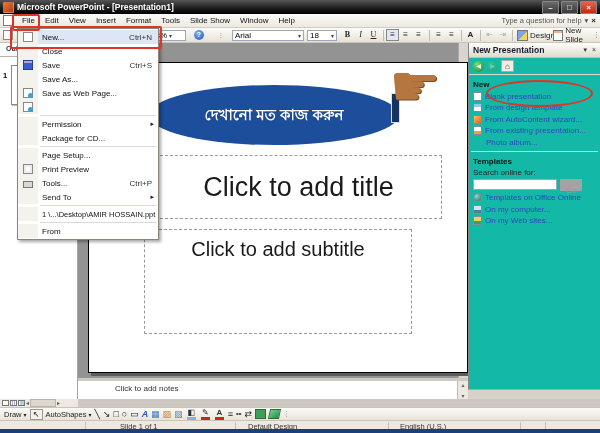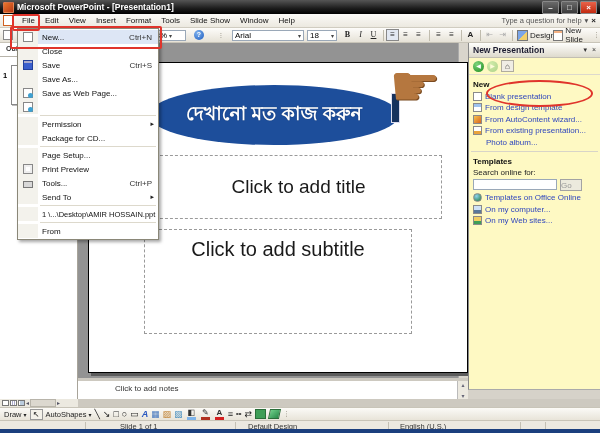--- a/index.html
+++ b/index.html
@@ -36,31 +36,31 @@
   
   .outline{position:absolute;left:0;top:43px;width:78px;height:356px;background:#fff;border-right:1px solid #a8a49a;box-sizing:border-box;}
   .otabs{height:13px;background:#ece9e0;border-bottom:1px solid #b8b4aa;font-size:7px;display:flex;}
   .otab{padding:2px 6px 0 6px;background:#fff;border-right:1px solid #b8b4aa;font-weight:bold;color:#333;}
   .onum{position:absolute;left:3px;top:28px;font-size:7.5px;font-weight:bold;}
   .othumb{position:absolute;left:11px;top:22px;width:30px;height:38px;background:#fff;border:1px solid #888;box-shadow:1px 1px 0 #bbb;}
   .workspace{position:absolute;left:78px;top:43px;width:390px;height:356px;background:#939393;}
   .vscroll{position:absolute;right:0;top:0;width:10px;height:335px;background:#d9d5cc;border-left:1px solid #aaa;box-sizing:border-box;}
   .slide{position:absolute;left:10px;top:19px;width:380px;height:311px;background:#fff;border:1px solid #000;box-shadow:3px 3px 0 #5c5c5c;box-sizing:border-box;}
   .oval{position:absolute;left:60px;top:22px;width:250px;height:60px;background:#1d4e9b;border-radius:50%;display:flex;align-items:center;justify-content:center;}
-  .ovaltext{color:#fff;font-weight:bold;font-size:19px;white-space:nowrap;text-shadow:0 0 1px #0b2a5e;}
+  .ovaltext{color:#fff;font-weight:bold;font-size:15px;white-space:nowrap;text-shadow:0 0 1px #0b2a5e;}
   .cuff{position:absolute;left:302px;top:30px;width:7px;height:28px;background:#16325e;border:1px solid #dde;}
   .hand{position:absolute;left:300px;top:-6px;font-size:58px;color:#b5773f;line-height:1;text-shadow:1px 1px 0 #7a4a20;}
   .ph{position:absolute;border:1px dashed #9a9a9a;color:#1a1a1a;text-align:center;box-sizing:border-box;}
-  .ph.title{left:66px;top:92px;width:287px;height:64px;display:flex;align-items:center;justify-content:center;font-size:19px;}
+  .ph.title{left:66px;top:92px;width:287px;height:64px;display:flex;align-items:center;justify-content:center;font-size:27px;}
   .ph.subtitle{left:55px;top:166px;width:268px;height:105px;padding-top:8px;font-size:20px;}
   .notes{position:absolute;left:0;bottom:0;width:390px;height:21px;background:#fff;border-top:3px solid #cdc9c0;box-sizing:border-box;font-size:8px;color:#333;}
   .notes .ntext{position:absolute;left:4px;top:3px;margin-left:33px;}
   .nscroll{position:absolute;right:0;top:0;bottom:0;width:10px;background:#ece9e0;border-left:1px solid #bbb;font-size:6px;color:#667;display:flex;flex-direction:column;justify-content:space-between;align-items:center;}
   
-  .taskpane{position:absolute;left:468px;top:43px;width:132px;height:347px;background:#fef9c3;border-left:1px solid #888;border-bottom:1px solid #aaa;box-sizing:border-box;font-size:8px;}
+  .taskpane{position:absolute;left:468px;top:43px;width:132px;height:347px;background:#14b8a6;border-left:1px solid #888;border-bottom:1px solid #aaa;box-sizing:border-box;font-size:8px;}
   .tp-head{height:15px;background:linear-gradient(#fefefc,#dedacd);border-bottom:1px solid #c2beb2;display:flex;align-items:center;font-weight:bold;font-size:8.5px;color:#1a1a2e;padding:0 4px;box-sizing:border-box;}
   .tp-head .sp{margin-left:auto;display:flex;gap:5px;font-weight:normal;color:#333;font-size:7px;}
   .tp-nav{height:14px;display:flex;align-items:center;gap:3px;padding:1px 4px;border-bottom:1px solid #ddd9cd;}
   .navbtn{width:11px;height:11px;border-radius:50%;background:radial-gradient(circle at 35% 30%,#7ed67e,#1c8a1c);color:#fff;font-size:6px;text-align:center;line-height:11px;}
   .navbtn.dis{opacity:.35;}
   .homebtn{width:13px;height:12px;border:1px solid #b0ac9e;background:#f0ede4;text-align:center;line-height:11px;font-size:8px;color:#333;box-sizing:border-box;}
   .tp-sec{font-weight:bold;color:#111;margin:5px 4px 2px 4px;}
   .tp-rule{height:1px;background:#d8d4c8;margin:4px 2px;}
   .tp-link{display:flex;align-items:center;gap:3px;margin:2.5px 2px 2.5px 4px;color:#2f46bd;white-space:nowrap;}
   .tp-link.indent{margin-left:17px;}
@@ -68,21 +68,21 @@
   .tpi.page{background:#fff;}
   .tpi.tmpl{background:linear-gradient(#9ec3ee 40%,#fff 40%);}
   .tpi.wiz{background:linear-gradient(135deg,#f6c24e,#d9651f);}
   .tpi.exist{background:linear-gradient(#fff 55%,#e8a33c 55%);}
   .tpi.globe{border-radius:50%;background:radial-gradient(circle at 35% 30%,#8fd3f0,#1f7a3c);}
   .tpi.comp{background:#cfe2f6;box-shadow:inset 0 -3px 0 #5a789a;}
   .tpi.web{background:linear-gradient(#f2cf62 60%,#3f9e57 60%);}
   .tp-search{margin:2px 4px;color:#222;}
   .tp-searchrow{display:flex;gap:3px;margin:2px 4px;}
   .tp-input{width:84px;height:11px;border:1px solid #9aa8b8;background:#fff;box-sizing:border-box;}
-  .gobtn{width:22px;height:12px;border:1px solid #a3a3a3;background:#eceadd;color:#999;line-height:11px;box-sizing:border-box;}
+  .gobtn{width:22px;height:12px;border:6px solid #a3a3a3;background:#eceadd;color:#999;line-height:11px;box-sizing:border-box;}
   
   .viewrow{position:absolute;left:0;top:399px;width:78px;height:8px;background:#ece9e0;display:flex;align-items:center;gap:1px;padding-left:2px;box-sizing:border-box;}
   .vico{width:7px;height:6px;border:1px solid #777;background:#fff;box-sizing:border-box;}
   .vico.b{background:linear-gradient(90deg,#fff 30%,#bcd 30%);}
   .vico.c{background:repeating-linear-gradient(90deg,#fff 0 1px,#aac 1px 2px);}
   .hsc{font-size:6px;color:#556;line-height:7px;}
   .hsctrack{width:24px;height:6px;background:#dcd8cf;border:1px solid #b8b4aa;}
   .fill399{position:absolute;left:78px;top:399px;width:522px;height:8px;background:#cdc9c0;}
   .drawbar{position:absolute;left:0;top:407px;width:600px;height:13px;background:linear-gradient(#fbfaf7,#e8e4d9);border-top:1px solid #c8c4b8;display:flex;align-items:center;gap:3px;padding-left:4px;box-sizing:border-box;font-size:7.5px;color:#222;}
   .dbtn{display:flex;align-items:center;gap:2px;}

